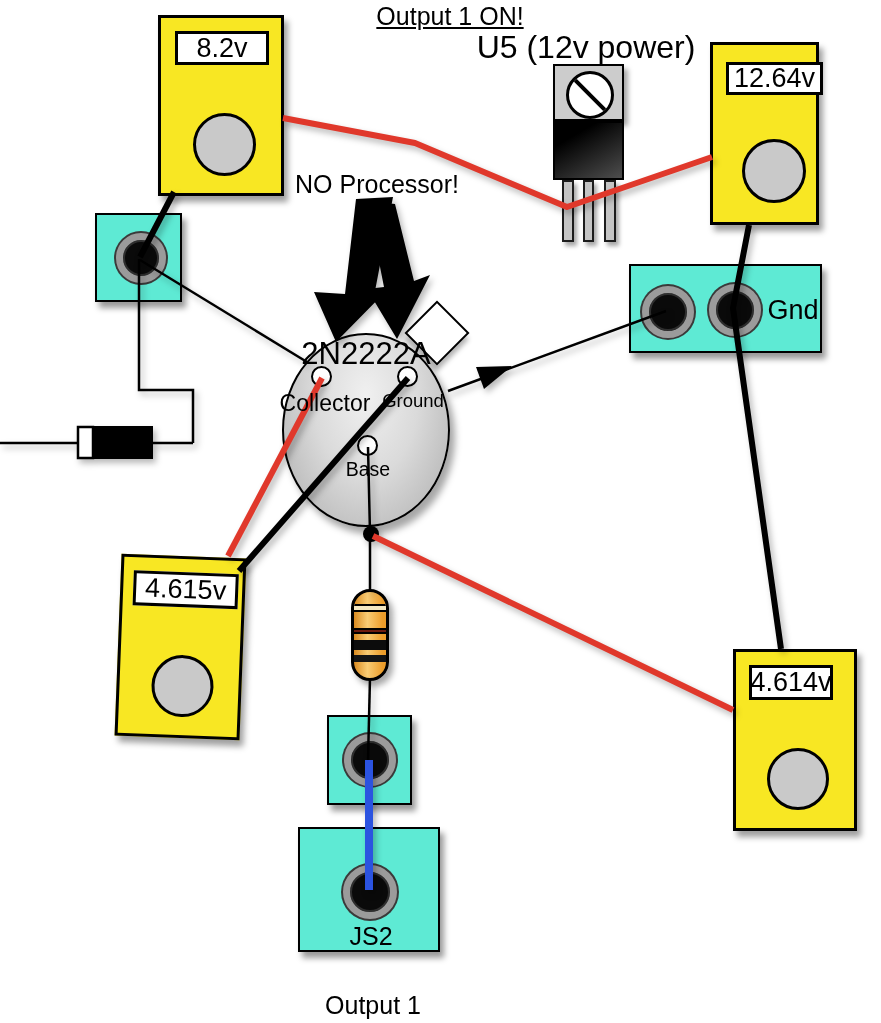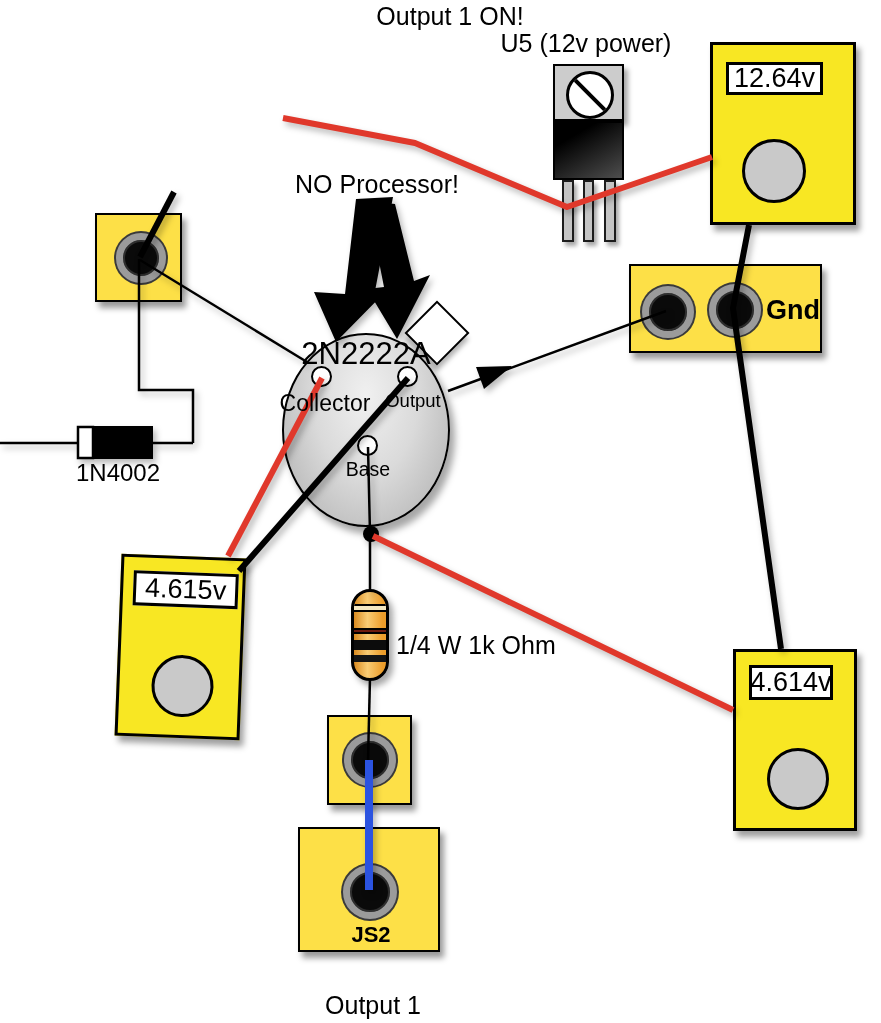--- a/index.html
+++ b/index.html
@@ -12,22 +12,22 @@
 
   
   .meter{position:absolute;z-index:1;background:#F8E723;border:3px solid #000;
          box-shadow:4px 6px 6px rgba(0,0,0,0.38);}
   .meter-display{position:absolute;background:#fff;border:3px solid #000;
          display:flex;align-items:center;justify-content:center;
          font-size:27px;z-index:2;}
   .meter-dial{position:absolute;background:#C9C9C9;border:3px solid #000;border-radius:50%;}
 
   
-  .panel{position:absolute;z-index:1;background:#fde047;border:2.5px solid #000;
-         box-shadow:4px 6px 6px rgba(0,0,0,0.4);font-weight:bold;}
+  .panel{position:absolute;z-index:1;background:#5eead4;border:2.5px solid #000;
+         box-shadow:4px 6px 6px rgba(0,0,0,0.4);}
   .jack{position:absolute;border-radius:50%;background:#0a0a0a;
         border:7px solid #9b9b9b;box-shadow:0 0 0 2px #3a3a3a, inset 0 0 0 2px #2e2e2e;}
 
   
   .u5-tab{position:absolute;z-index:1;left:553px;top:64px;width:71px;height:57px;
           background:#CCCCCC;border:2px solid #000;box-shadow:4px 5px 5px rgba(0,0,0,0.35);}
   .u5-hole{position:absolute;left:11px;top:5px;width:48px;height:48px;border-radius:50%;
            background:#fff;border:3px solid #000;overflow:hidden;}
   .u5-hole-bar{position:absolute;left:50%;top:0;width:4px;height:100%;background:#000;
            transform:translateX(-50%) rotate(-45deg);}
@@ -58,22 +58,28 @@
   #wires{position:absolute;left:0;top:0;z-index:3;pointer-events:none;
          filter:drop-shadow(3px 4px 3px rgba(0,0,0,0.28));}
 
   .meter-tilt{transform:rotate(2.2deg);}
 </style>
 </head>
 <body>
 
 <div id="canvas">
 
+  <div class="meter" style="left:158px;top:15px;width:126px;height:181px;">
+    <div class="meter-display" style="left:14px;top:13px;width:94px;height:34px;">
+      <span>8.2v</span>
+    </div>
+    <div class="meter-dial" style="left:32px;top:95px;width:63px;height:63px;"></div>
+  </div>
 
-  <div class="meter" style="left:710px;top:42px;width:146px;height:183px;">
+  <div class="meter" style="left:710px;top:42px;width:109px;height:183px;">
     <div class="meter-display" style="left:13px;top:17px;width:97px;height:33px;">
       <span>12.64v</span>
     </div>
     <div class="meter-dial" style="left:29px;top:94px;width:64px;height:64px;"></div>
   </div>
 
   <div class="meter meter-tilt" style="left:118px;top:556px;width:125px;height:182px;">
     <div class="meter-display" style="left:10px;top:13px;width:105px;height:35px;">
       <span>4.615v</span>
     </div>
@@ -96,41 +102,41 @@
     <div class="jack" style="left:78px;top:18px;width:52px;height:52px;"></div>
     <div class="lbl" style="left:134px;top:30px;width:56px;font-size:27px;">Gnd</div>
   </div>
 
   <div class="panel" style="left:327px;top:715px;width:85px;height:90px;">
     <div class="jack" style="left:15px;top:17px;width:52px;height:52px;"></div>
   </div>
 
   <div class="panel" style="left:298px;top:827px;width:142px;height:125px;">
     <div class="jack" style="left:43px;top:36px;width:54px;height:54px;"></div>
-    <div class="lbl" style="left:0;top:94px;width:142px;font-size:22px;">JS2</div>
+    <div class="lbl" style="left:0;top:94px;width:142px;font-size:25px;">JS2</div>
   </div>
 
   <div class="u5-tab">
     <div class="u5-hole">
         <div class="u5-hole-bar"></div>
       </div>
   </div>
   <div class="u5-body"></div>
   <div class="u5-leg" style="left:562px;"></div>
   <div class="u5-leg" style="left:583px;width:11px;"></div>
   <div class="u5-leg" style="left:604px;"></div>
 
   <div class="tr-tab"></div>
   <div class="tr-can"></div>
   <div class="tr-pin" style="left:311px;top:366px;"></div>
   <div class="tr-pin" style="left:397px;top:366px;"></div>
   <div class="tr-pin" style="left:357px;top:435px;"></div>
   <div class="lbl" style="left:282px;top:337px;width:168px;font-size:31px;">2N2222A</div>
   <div class="lbl" style="left:275px;top:391px;width:100px;font-size:23px;">Collector</div>
-  <div class="lbl" style="left:363px;top:391px;width:100px;font-size:18.5px;">Output</div>
+  <div class="lbl" style="left:363px;top:391px;width:100px;font-size:18.5px;">Ground</div>
   <div class="lbl" style="left:318px;top:459px;width:100px;font-size:19.5px;">Base</div>
 
   <div class="resistor">
     <div class="r-band" style="top:12px;height:8px;background:#F4E8C2;border-top:2px solid #000;border-bottom:2px solid #000;"></div>
     <div class="r-band" style="top:36px;height:6px;background:#6E1B0F;border-top:2px solid #000;border-bottom:2px solid #000;"></div>
     <div class="r-band" style="top:48px;height:10px;background:#0C0C0C;"></div>
     <div class="r-band" style="top:63px;height:7px;background:#141414;"></div>
   </div>
 
   <svg id="wires" width="881" height="1023" viewBox="0 0 881 1023">
@@ -159,20 +165,18 @@
     <line x1="369" y1="760" x2="369" y2="890" stroke="#2B53E0" stroke-width="8"></line>
 
     <path d="M 0 443 H 92 M 152 443 H 193 M 139 259 V 390 H 193 V 443" fill="none" stroke="#000" stroke-width="2.5"></path>
     <rect x="78" y="427" width="15" height="31" fill="#fff" stroke="#000" stroke-width="2.5"></rect>
     <rect x="93" y="426" width="60" height="33" fill="#000"></rect>
 
     <polygon points="356,199 393,197 375,291 392,285 336,342 314,292 345,294" fill="#000"></polygon>
     <polygon points="367,201 395,204 414,281 430,275 397,339 367,289 384,287" fill="#000"></polygon>
   </svg>
 
-  <div class="lbl" style="left:350px;top:3px;width:200px;font-size:25px;">Output 1 ON!</div>
-  <div class="lbl" style="left:476px;top:30px;width:220px;font-size:25px;">U5 (12v power)</div>
+  <div class="lbl" style="left:350px;top:3px;width:200px;font-size:25px;text-decoration:underline;">Output 1 ON!</div>
+  <div class="lbl" style="left:476px;top:30px;width:220px;font-size:32px;">U5 (12v power)</div>
   <div class="lbl" style="left:277px;top:171px;width:200px;font-size:25px;">NO Processor!</div>
-  <div class="lbl" style="left:48px;top:460px;width:140px;font-size:24px;">1N4002</div>
-  <div class="lbl" style="left:396px;top:632px;width:200px;font-size:25px;text-align:left;">1/4 W 1k Ohm</div>
   <div class="lbl" style="left:253px;top:992px;width:240px;font-size:25px;">Output 1</div>
 
 </div>
 
 </body></html>

